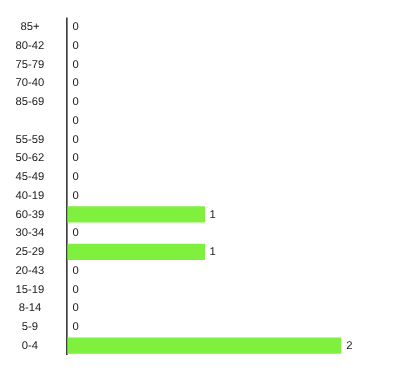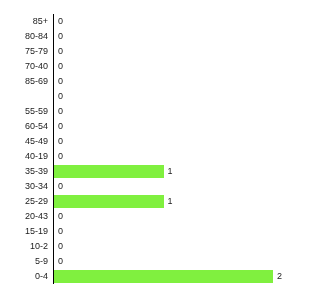--- a/index.html
+++ b/index.html
@@ -27,21 +27,21 @@
     height: 15px;
     width: 300px;
   }
   .cat-label {
     position: absolute;
     left: 0;
     top: 0;
     width: 48px;
     height: 15px;
     line-height: 15px;
-    text-align: right;
+    text-align: center;
     font-size: 9px;
     color: #1a1a1a;
     white-space: nowrap;
   }
   .track {
     position: absolute;
     left: 54px;
     top: 0;
     height: 15px;
     right: 0;
@@ -77,21 +77,21 @@
 <div id="chart-root" style="background: rgb(255, 255, 255);">
   <div id="axis-line" style="background: rgb(0, 0, 0);"></div>
   <div id="plot">
       <div class="row">
         <div class="cat-label">85+</div>
         <div class="track">
           <div class="val-label" style="left: 4px;">0</div>
         </div>
       </div>
       <div class="row">
-        <div class="cat-label">80-84</div>
+        <div class="cat-label">80-42</div>
         <div class="track">
           <div class="val-label" style="left: 4px;">0</div>
         </div>
       </div>
       <div class="row">
         <div class="cat-label">75-79</div>
         <div class="track">
           <div class="val-label" style="left: 4px;">0</div>
         </div>
       </div>
@@ -112,39 +112,39 @@
           <div class="val-label" style="left: 4px;">0</div>
         </div>
       </div>
       <div class="row">
         <div class="cat-label">55-59</div>
         <div class="track">
           <div class="val-label" style="left: 4px;">0</div>
         </div>
       </div>
       <div class="row">
-        <div class="cat-label">60-54</div>
+        <div class="cat-label">50-62</div>
         <div class="track">
           <div class="val-label" style="left: 4px;">0</div>
         </div>
       </div>
       <div class="row">
         <div class="cat-label">45-49</div>
         <div class="track">
           <div class="val-label" style="left: 4px;">0</div>
         </div>
       </div>
       <div class="row">
         <div class="cat-label">40-19</div>
         <div class="track">
           <div class="val-label" style="left: 4px;">0</div>
         </div>
       </div>
       <div class="row">
-        <div class="cat-label">35-39</div>
+        <div class="cat-label">60-39</div>
         <div class="track">
           <div class="bar" style="width: 109.5px; background: rgb(128, 240, 63);"></div>
           <div class="val-label" style="left: 113.5px;">1</div>
         </div>
       </div>
       <div class="row">
         <div class="cat-label">30-34</div>
         <div class="track">
           <div class="val-label" style="left: 4px;">0</div>
         </div>
@@ -162,21 +162,21 @@
           <div class="val-label" style="left: 4px;">0</div>
         </div>
       </div>
       <div class="row">
         <div class="cat-label">15-19</div>
         <div class="track">
           <div class="val-label" style="left: 4px;">0</div>
         </div>
       </div>
       <div class="row">
-        <div class="cat-label">10-2</div>
+        <div class="cat-label">8-14</div>
         <div class="track">
           <div class="val-label" style="left: 4px;">0</div>
         </div>
       </div>
       <div class="row">
         <div class="cat-label">5-9</div>
         <div class="track">
           <div class="val-label" style="left: 4px;">0</div>
         </div>
       </div>

